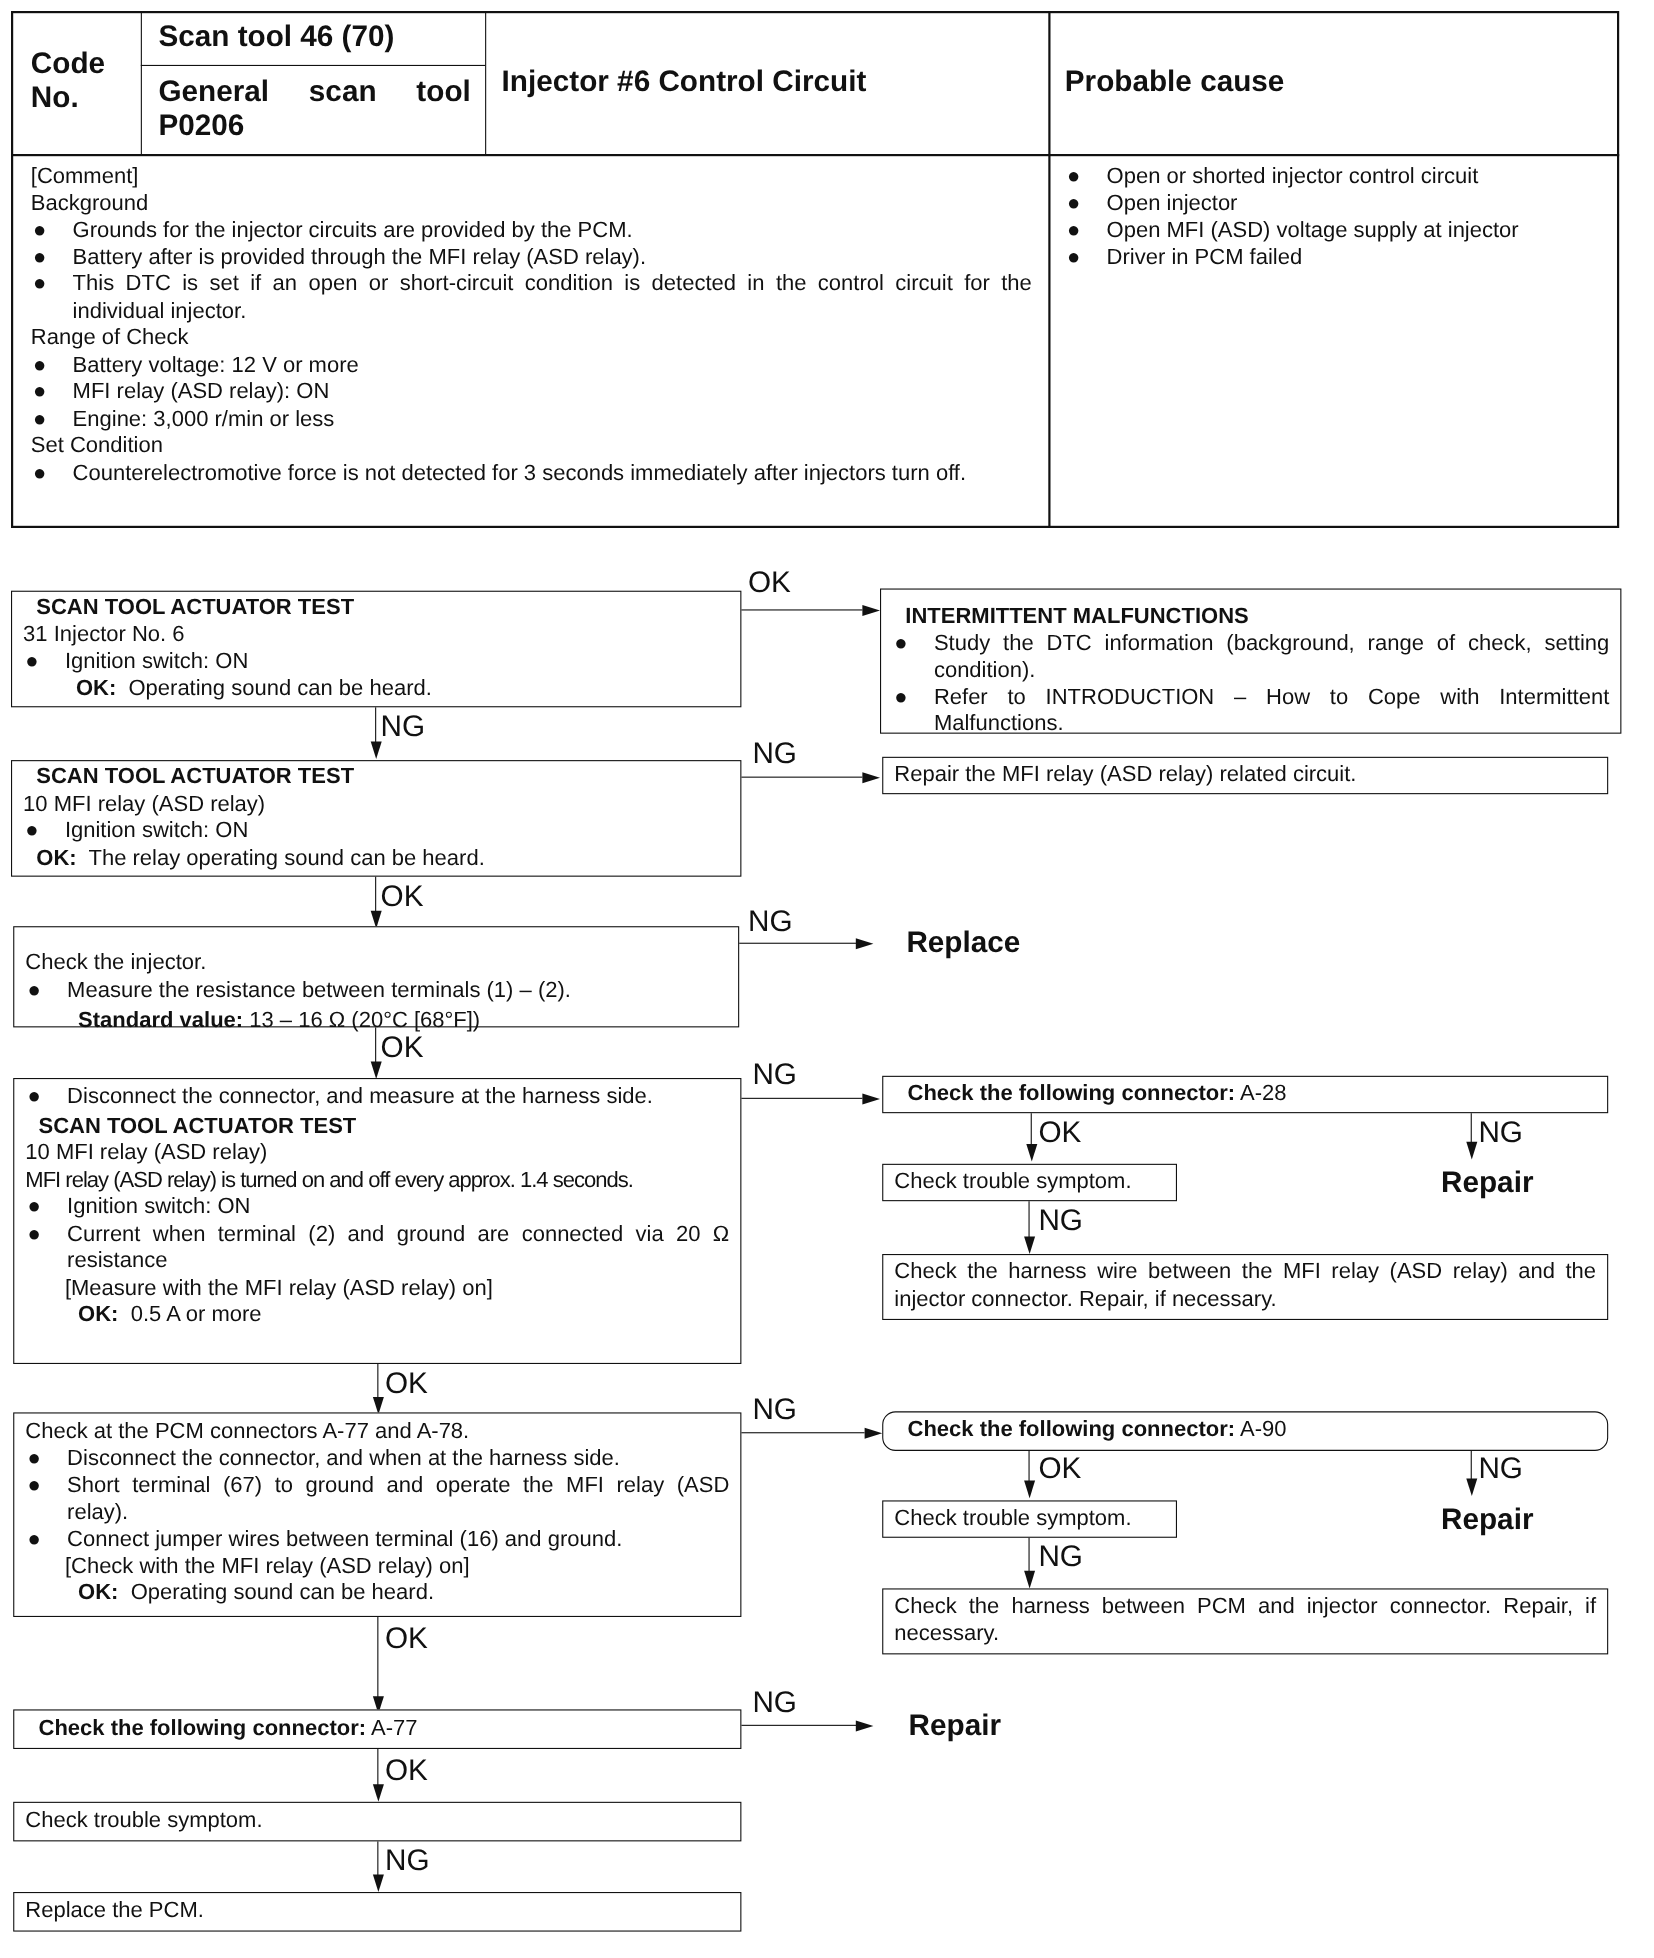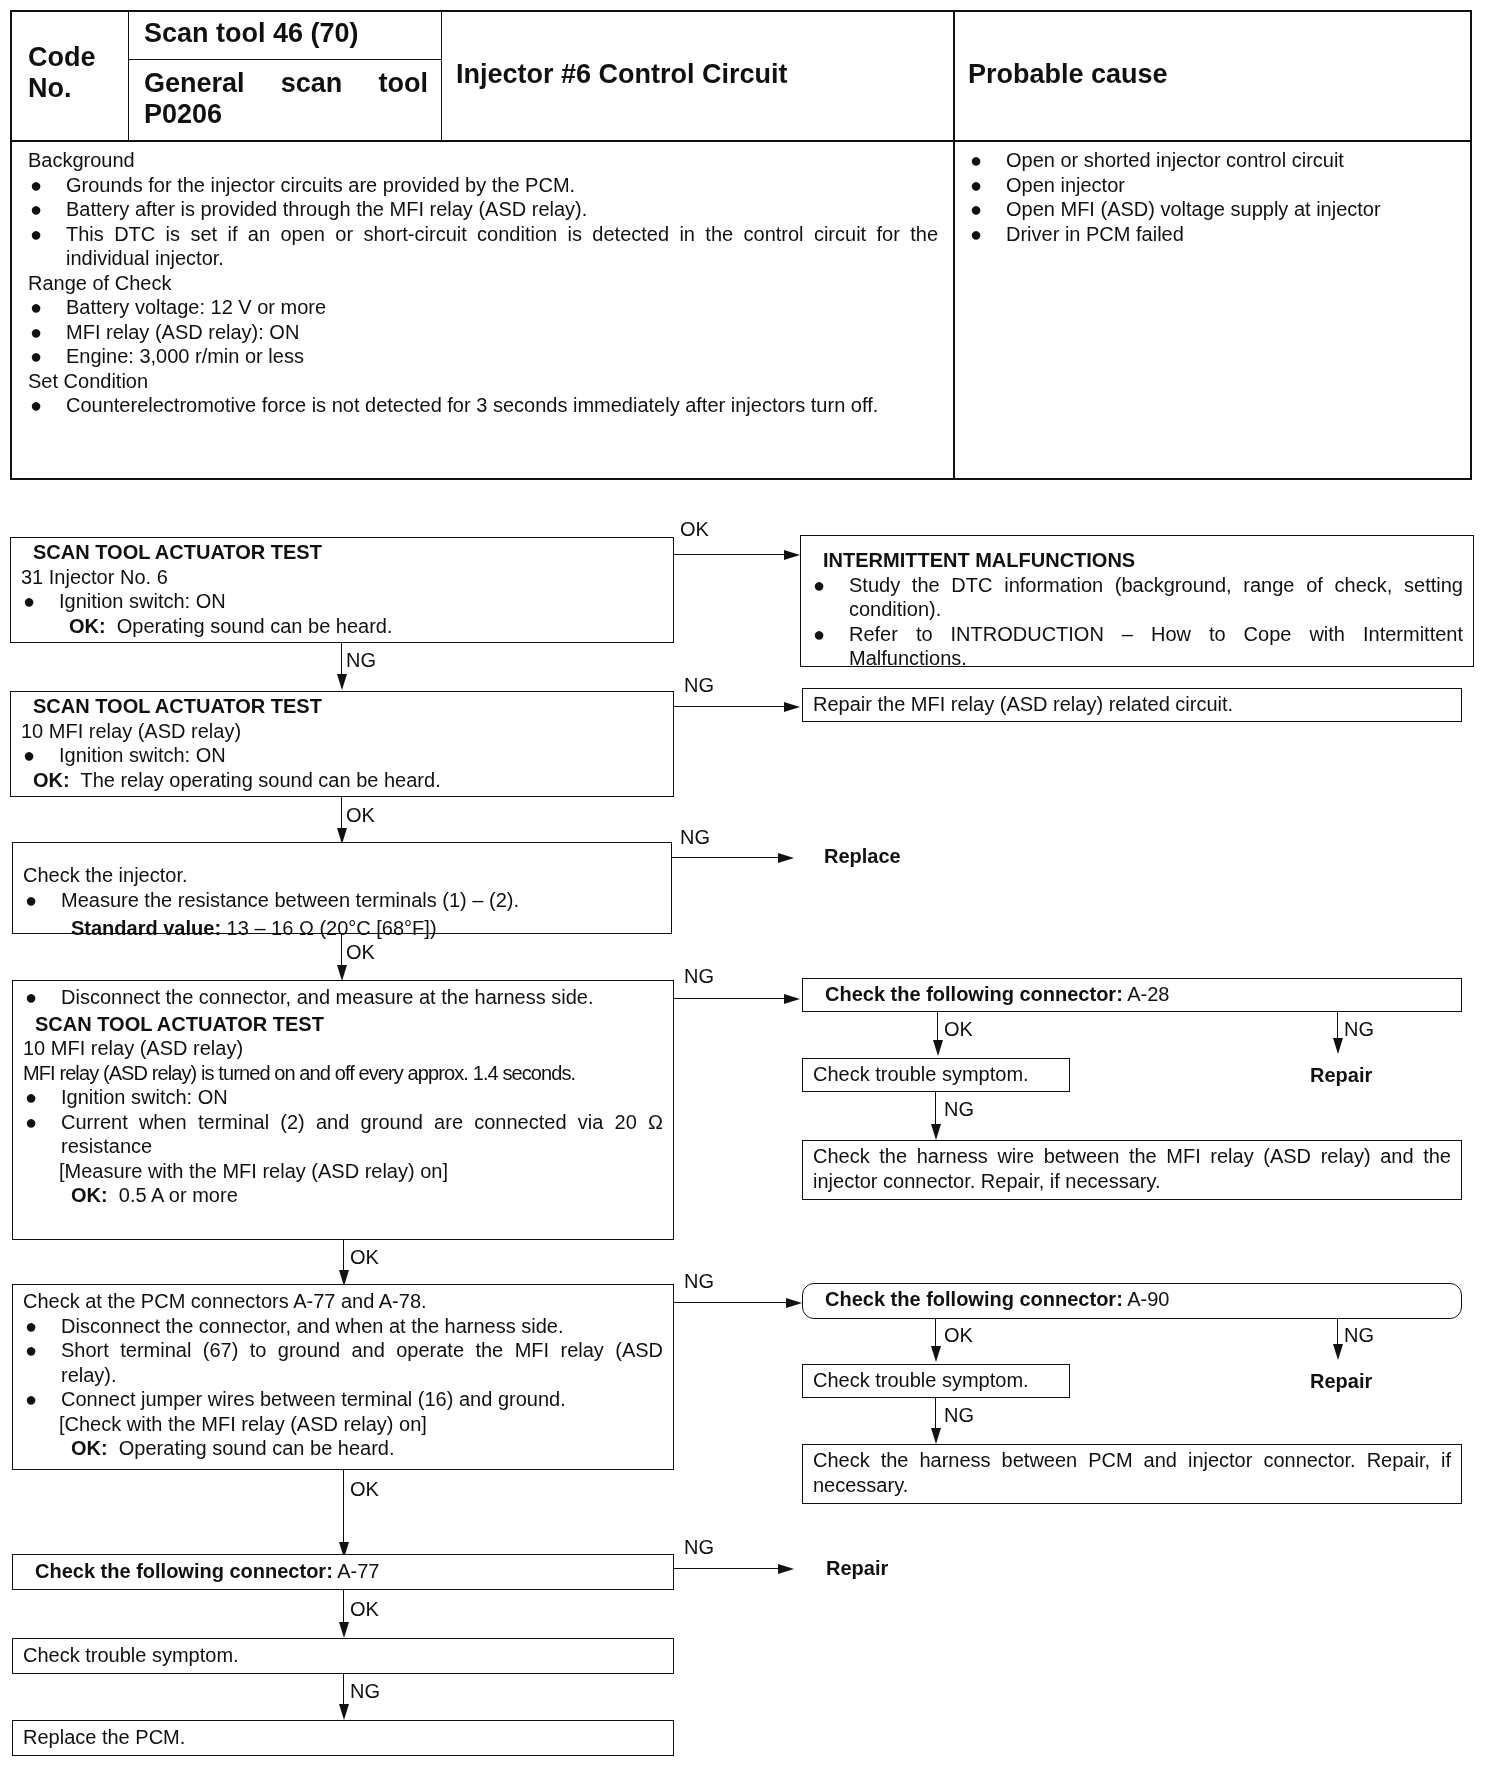--- a/index.html
+++ b/index.html
@@ -3,21 +3,21 @@
 <meta charset="utf-8">
 <style>
   html, body { margin:0; padding:0; background:#ffffff; }
   body { width:1504px; height:1780px; position:relative; overflow:hidden;
          font-family:"Liberation Sans", sans-serif; color:#111; }
   .abs { position:absolute; box-sizing:border-box; }
   .box { position:absolute; box-sizing:border-box; border:1.6px solid #111; background:#fff; }
   .hdr { font-weight:bold; font-size:27px; line-height:31px; }
   .txt { font-size:20px; line-height:24.5px; }
   .b { font-weight:bold;margin-left:12px; }
-  .lbl { position:absolute; font-size:20px; line-height:22px; }
+  .lbl { position:absolute; font-size:27px; line-height:22px; }
   .bullet { display:flex; }
   .bullet .dot { width:36px; flex:0 0 36px; text-align:left; padding-left:2px; }
   .bullet .bt { flex:1; }
   .ind { padding-left:36px; }
   .hline { position:absolute; height:0; border-top:1.6px solid #111; }
   .vline { position:absolute; width:0; border-left:1.6px solid #111; }
   .arrow-r { position:absolute; width:0; height:0; border-top:5px solid transparent; border-bottom:5px solid transparent; border-left:16px solid #111; }
   .arrow-d { position:absolute; width:0; height:0; border-left:5px solid transparent; border-right:5px solid transparent; border-top:16px solid #111; }
   .just { text-align:justify; }
 </style>
@@ -34,20 +34,21 @@
 <div class="hline" style="left:128px;top:59px;width:313px;"></div>
 
 <div class="abs hdr" style="left:28px;top:42px;width:90px;line-height:31px;">Code No.</div>
 <div class="abs hdr" style="left:144px;top:18px;">Scan tool 46 (70)</div>
 <div class="abs hdr" style="left:144px;top:68px;width:284px;text-align-last:justify;">General scan tool</div>
 <div class="abs hdr" style="left:144px;top:99px;">P0206</div>
 <div class="abs hdr" style="left:456px;top:59px;">Injector #6 Control Circuit</div>
 <div class="abs hdr" style="left:968px;top:59px;">Probable cause</div>
 
 <div class="abs txt" style="left:28px;top:148px;width:910px;">
+  <div>[Comment]</div>
   <div>Background</div>
   <div class="bullet just">
       <span class="dot">●</span>
       <span class="bt">Grounds for the injector circuits are provided by the PCM.</span>
     </div>
   <div class="bullet just">
       <span class="dot">●</span>
       <span class="bt">Battery after is provided through the MFI relay (ASD relay).</span>
     </div>
   <div class="bullet just">

